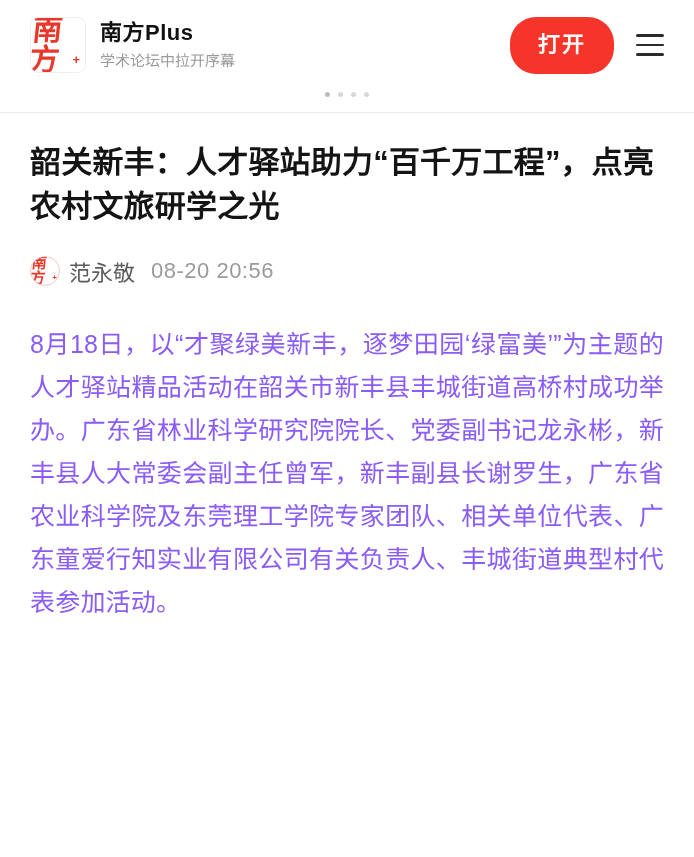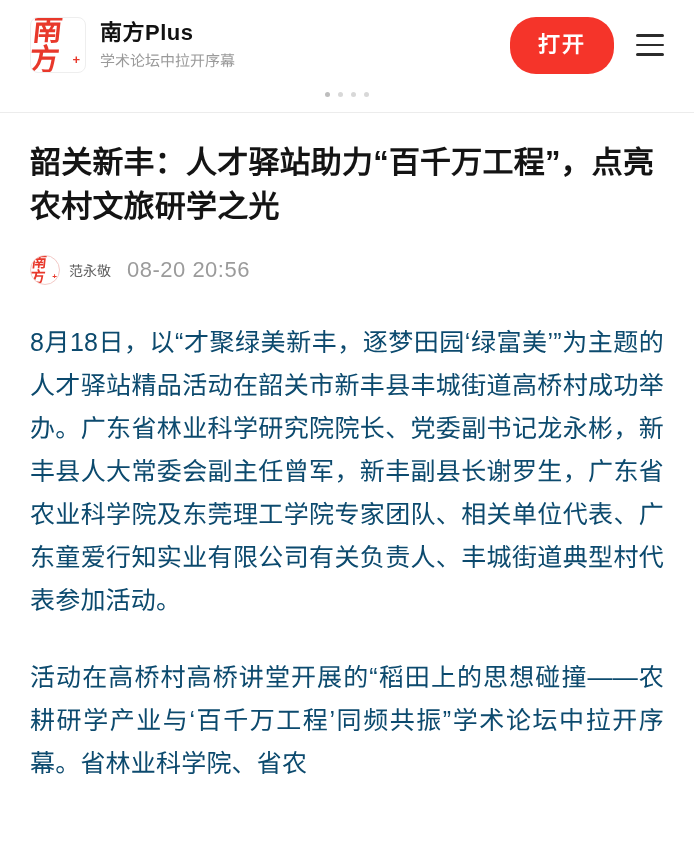--- a/index.html
+++ b/index.html
@@ -185,38 +185,38 @@
     position: absolute;
     right: 2px;
     bottom: 3px;
     font-size: 8px;
     color: #e8382b;
     font-weight: bold;
     line-height: 1;
   }
   .author {
     margin-left: 9px;
-    font-size: 14px;
+    font-size: 22px;
     color: #5d5d5d;
   }
   .timestamp {
     margin-left: 16px;
     font-size: 22px;
     color: #9b9b9b;
     letter-spacing: .5px;
   }
 
   .body-text {
     margin-top: 36px;
   }
   .body-text p {
     margin: 0 0 34px 0;
     font-size: 25px;
     line-height: 1.72;
-    color: #0c4a6e;
+    color: #8b5cf6;
     text-align: justify;
     font-family: "Liberation Sans", sans-serif;
     letter-spacing: .2px;
   }
 </style>
 </head>
 <body>
 
 <div class="appbar">
   <div class="brand">
@@ -253,15 +253,14 @@
     <div class="avatar">
       <span class="avatar-mark">南方</span>
       <span class="avatar-plus">+</span>
     </div>
     <div class="author">范永敬</div>
     <div class="timestamp">08-20 20:56</div>
   </div>
 
   <div class="body-text">
     <p>8月18日，以“才聚绿美新丰，逐梦田园‘绿富美’”为主题的人才驿站精品活动在韶关市新丰县丰城街道高桥村成功举办。广东省林业科学研究院院长、党委副书记龙永彬，新丰县人大常委会副主任曾军，新丰副县长谢罗生，广东省农业科学院及东莞理工学院专家团队、相关单位代表、广东童爱行知实业有限公司有关负责人、丰城街道典型村代表参加活动。</p>
-    <p>活动在高桥村高桥讲堂开展的“稻田上的思想碰撞——农耕研学产业与‘百千万工程’同频共振”学术论坛中拉开序幕。省林业科学院、省农</p>
   </div>
 </div>
 
 </body></html>

